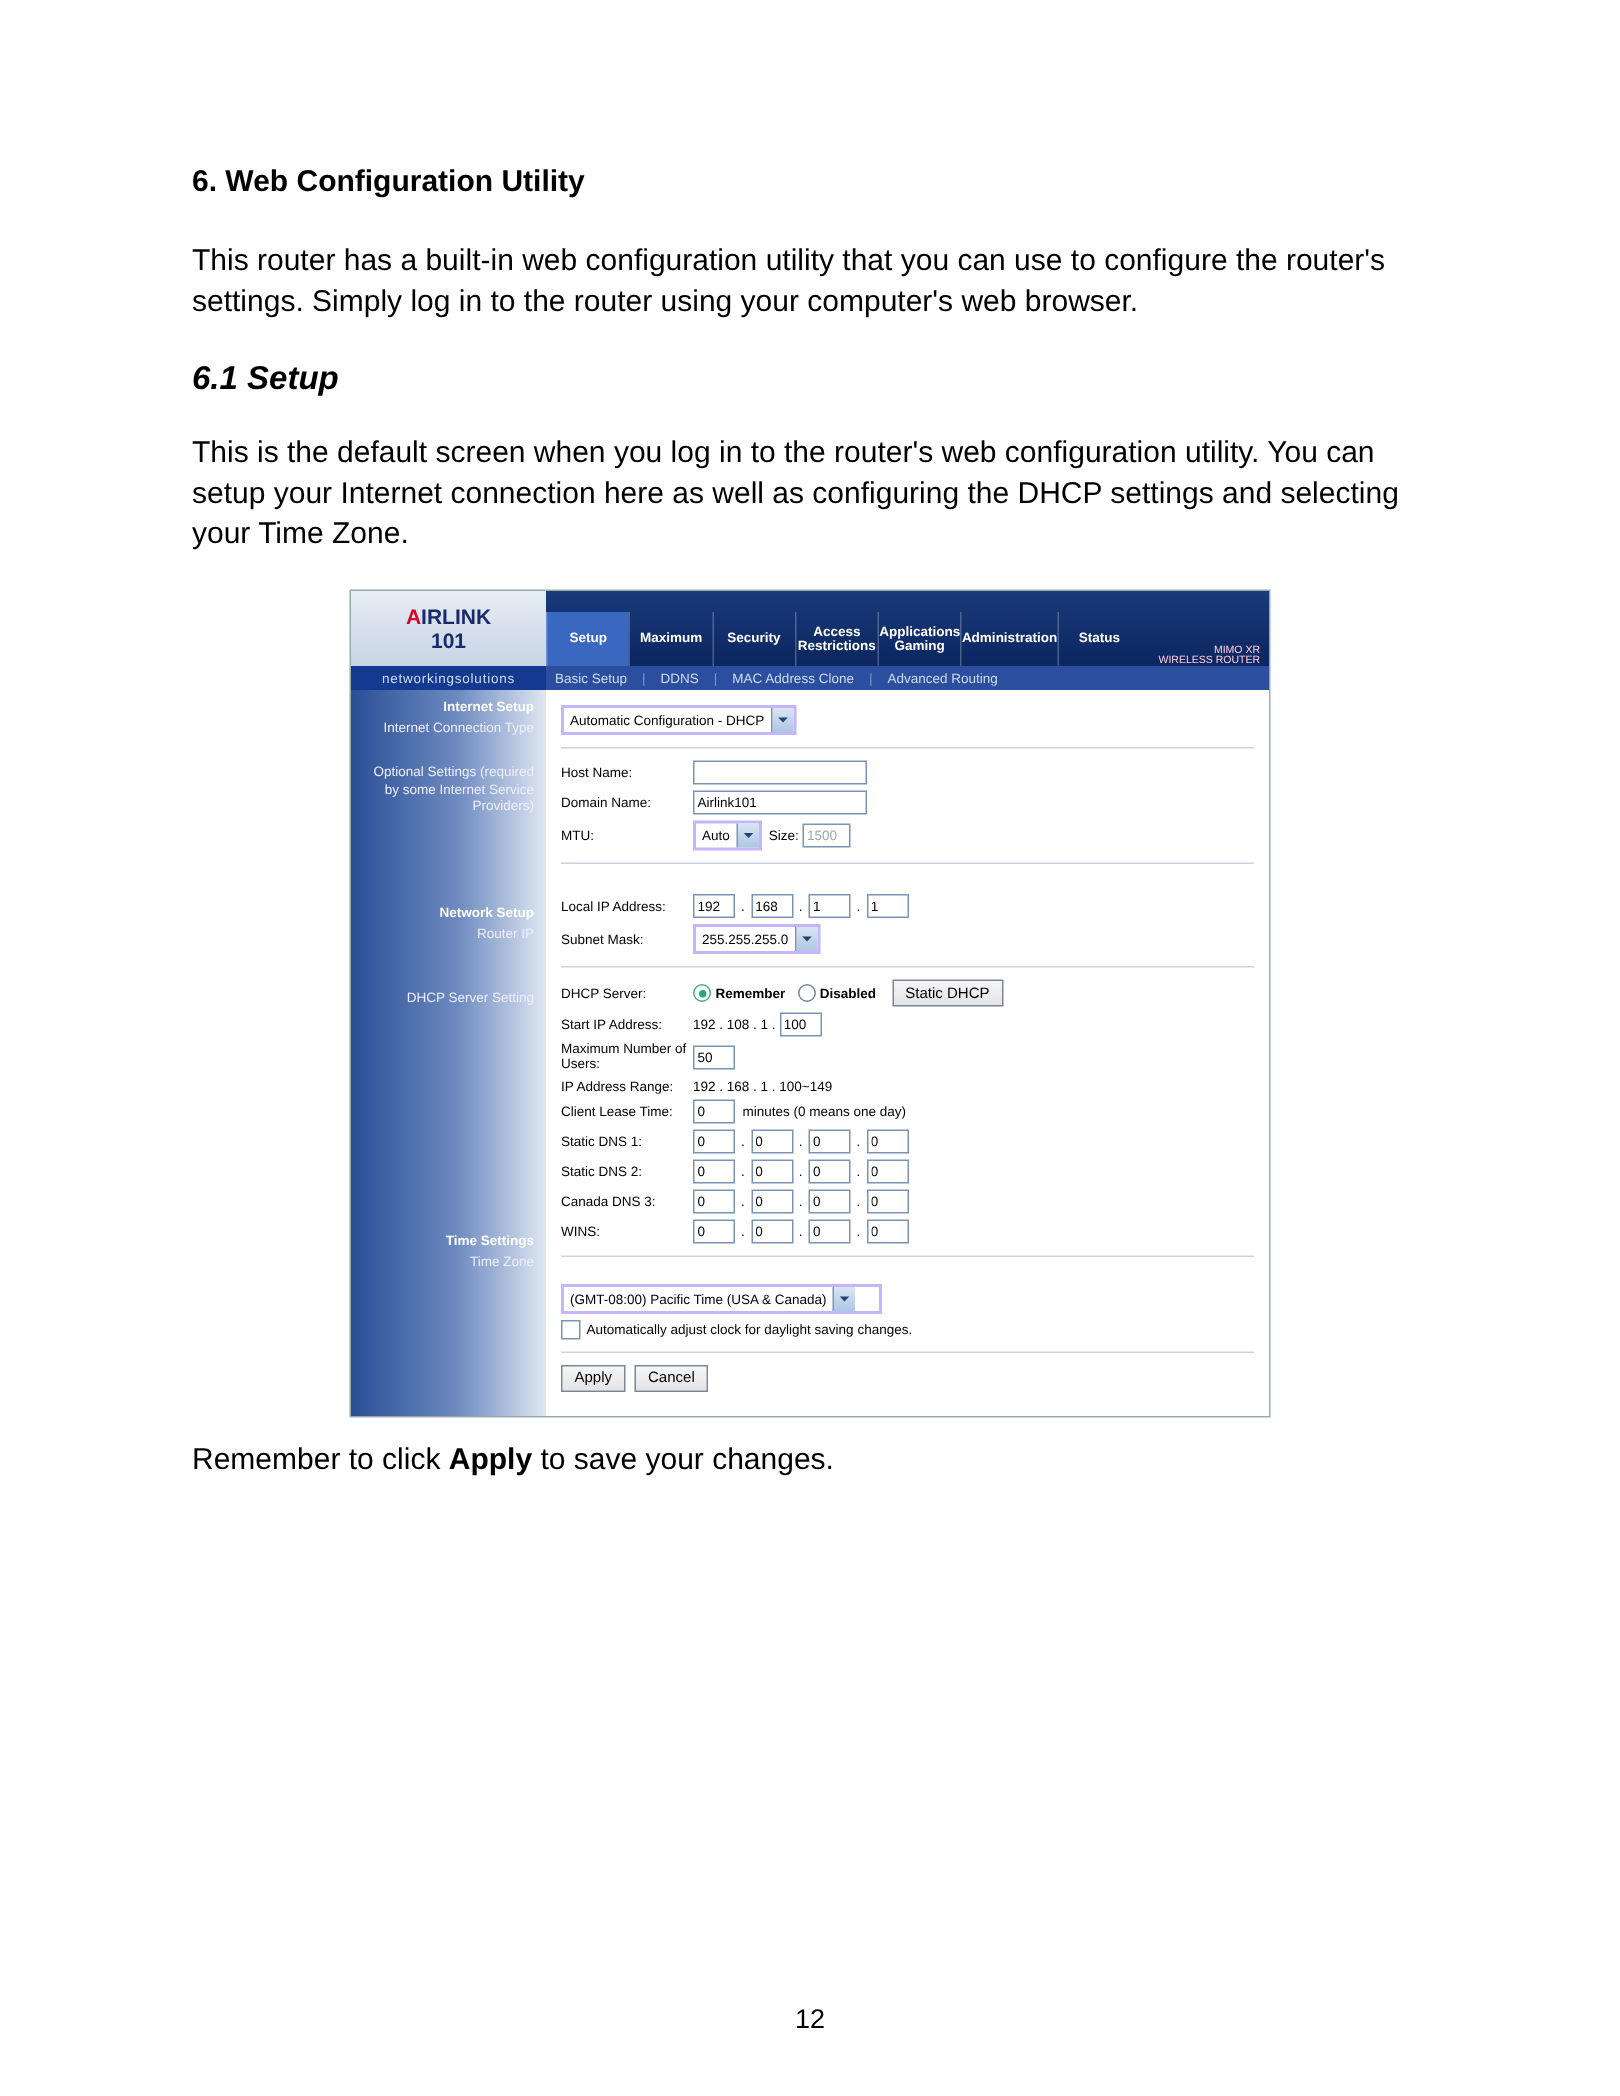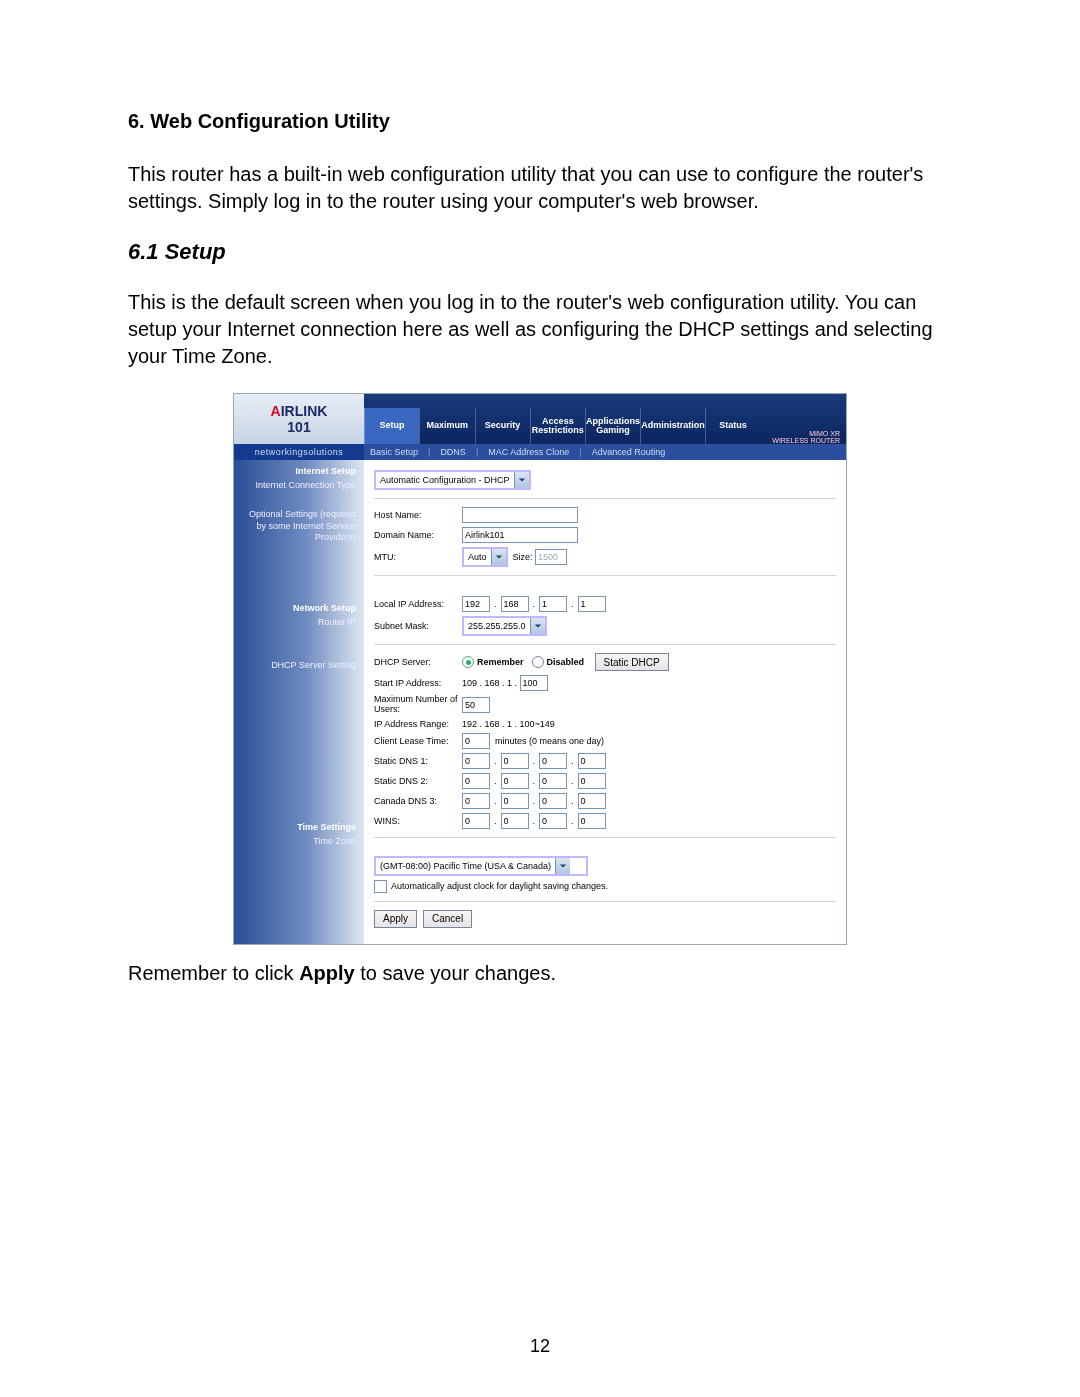--- a/index.html
+++ b/index.html
@@ -177,21 +177,21 @@
               </span>
               <b>Remember</b>
             </span>
           <span class="radio">
               <span class="circle off"></span>
               <b>Disabled</b>
             </span>
           &nbsp;<button class="btn">Static DHCP</button>
         </div>
         <div class="row"><div class="k">Start IP Address:</div>
-          <span class="plain">109 . 168 . 1 .</span>&nbsp;
+          <span class="plain">192 . 108 . 1 .</span>&nbsp;
           <input class="tb w30" value="100" style="">
         </div>
         <div class="row">
             <div class="k" style="line-height:1.1">Maximum Number of Users:</div>
           <input class="tb w30" value="50" style="">
         </div>
         <div class="row">
             <div class="k">IP Address Range:</div>
           <span class="plain">192 . 168 . 1 . 100~149</span>
         </div>

